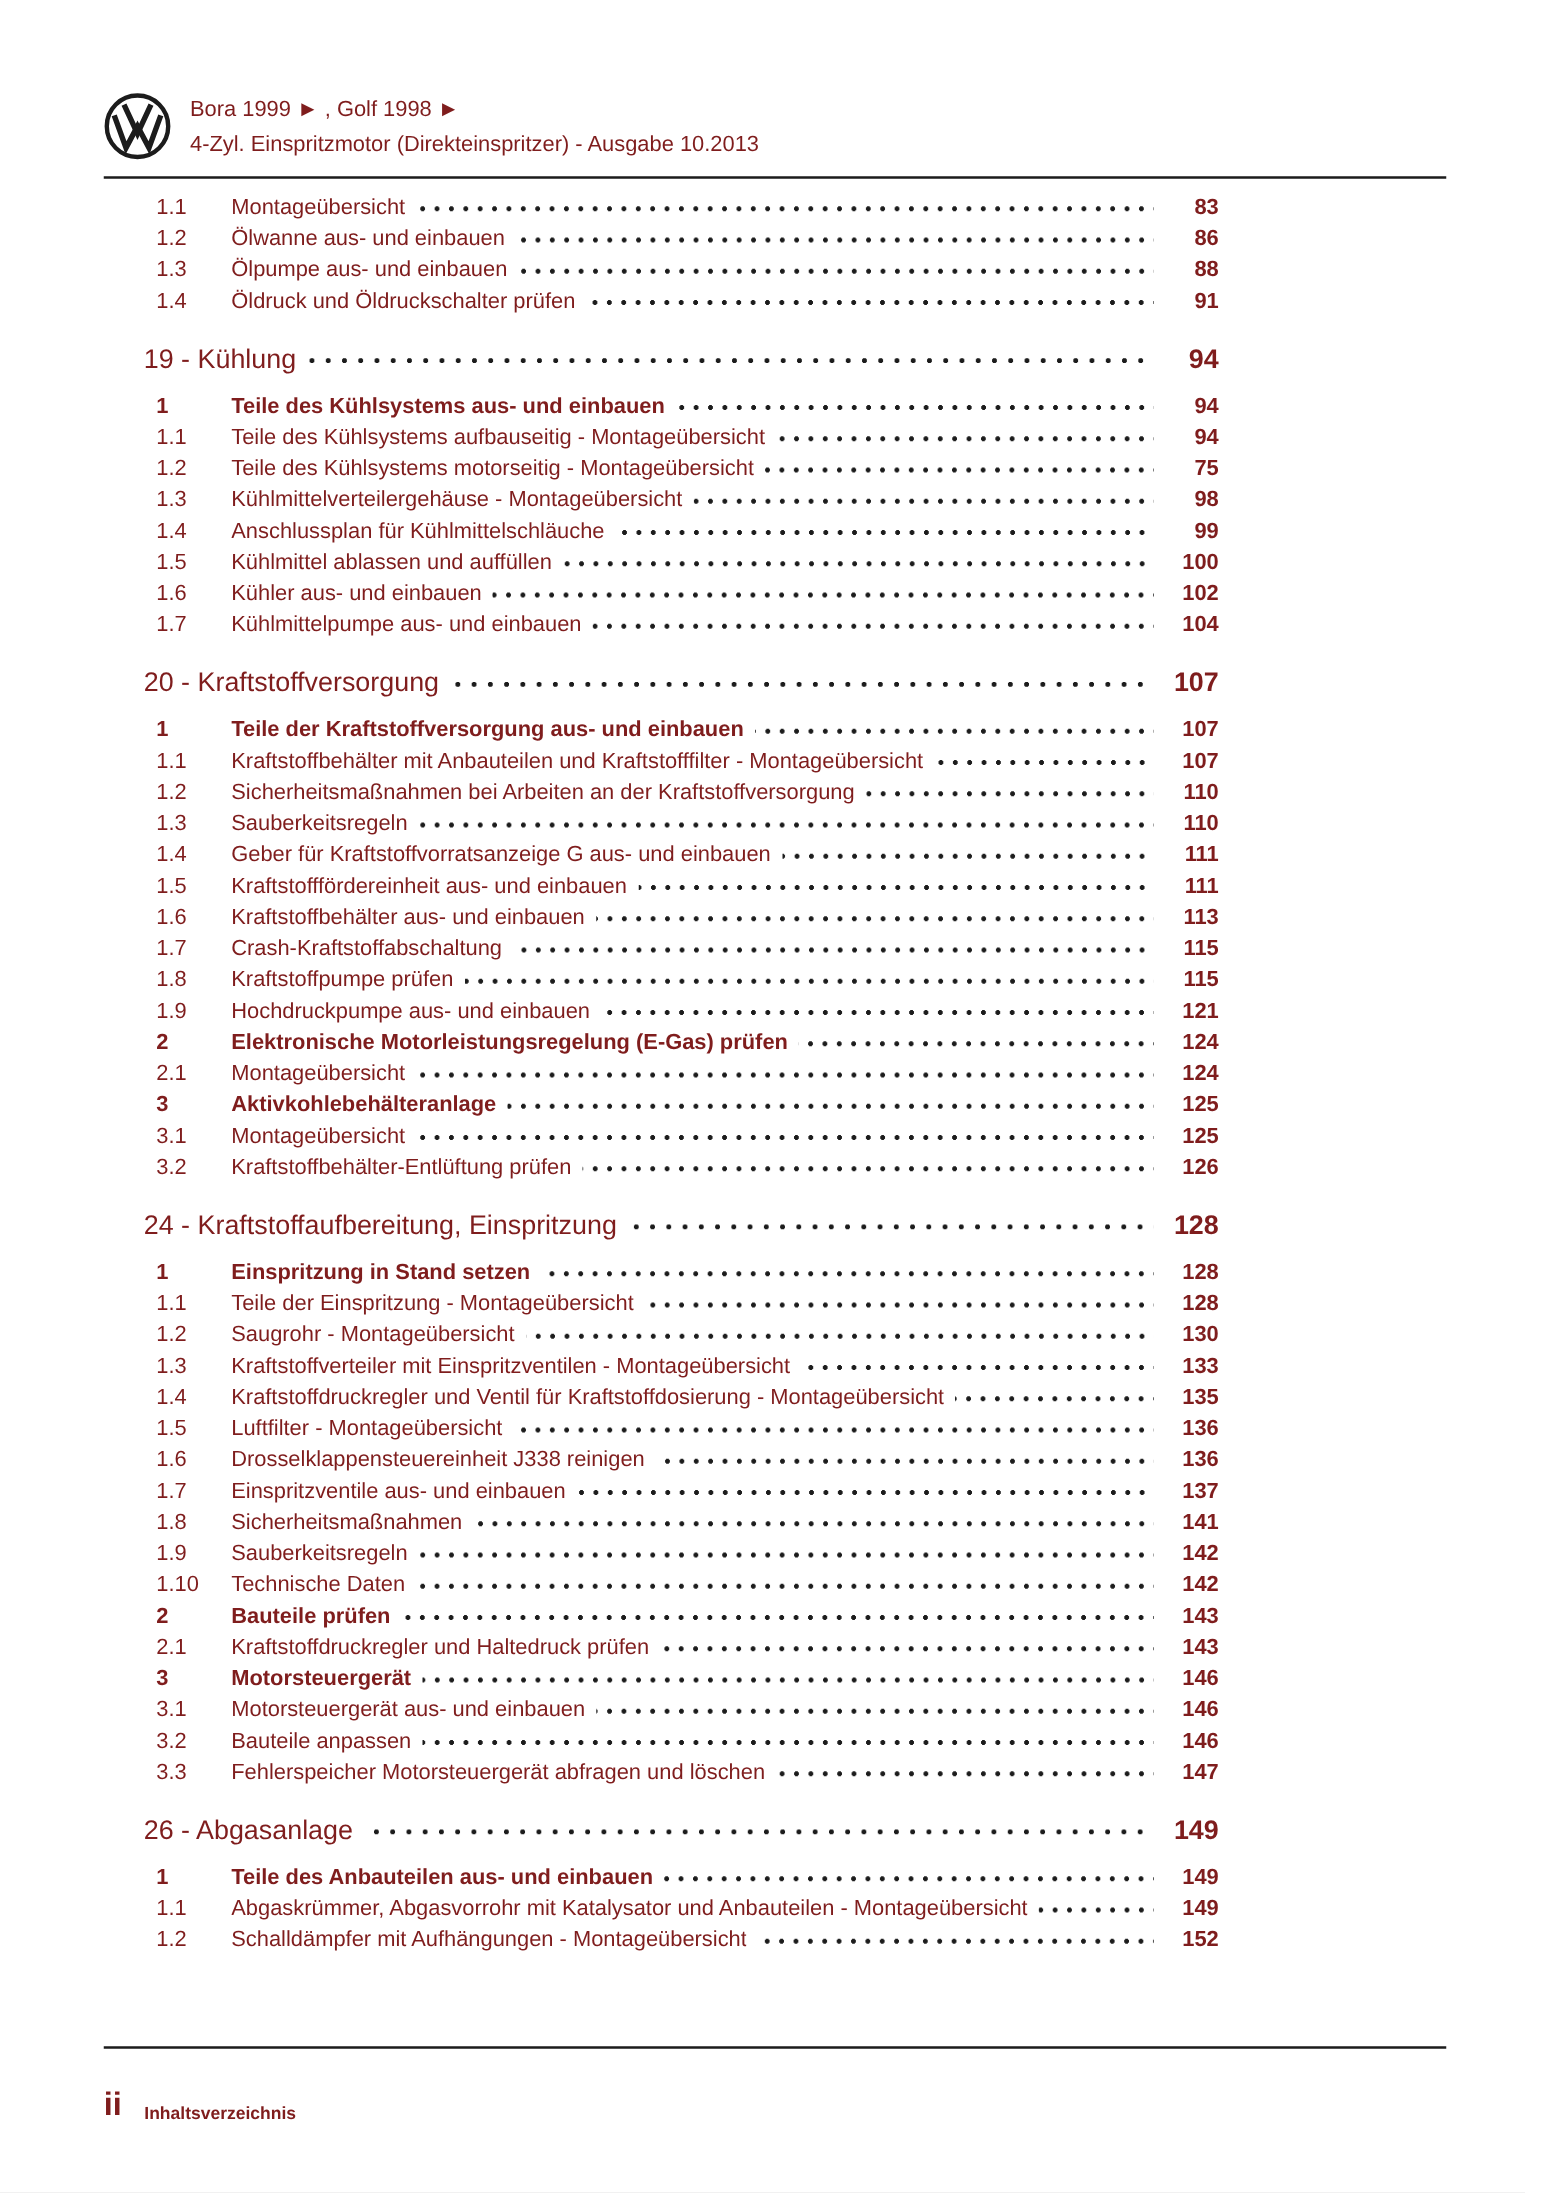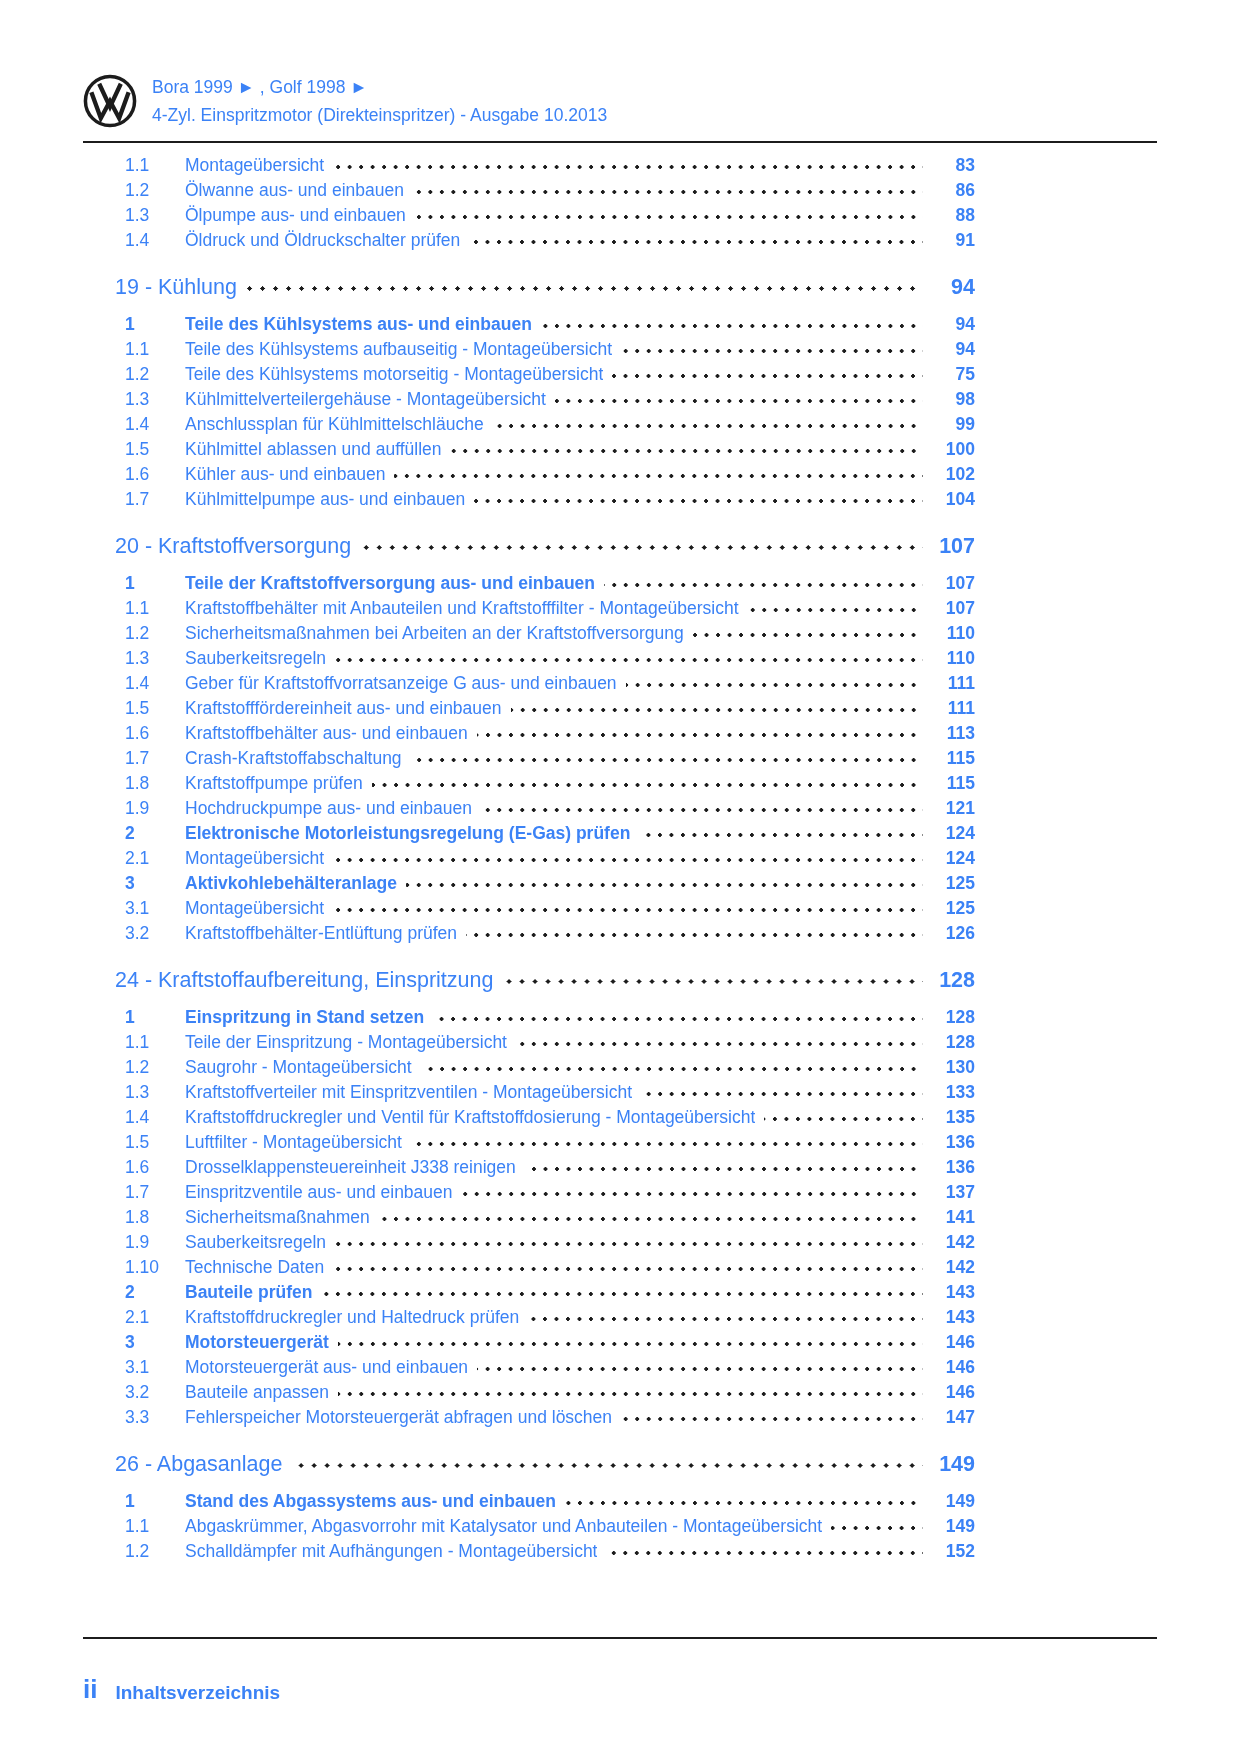--- a/index.html
+++ b/index.html
@@ -2,21 +2,21 @@
 <html><head>
 <meta charset="utf-8">
 <style>
   html, body { margin: 0; padding: 0; background: #e8e8e8; }
   .sheet {
     position: relative;
     width: 1240px;
     height: 1754px;
     background: #ffffff;
     font-family: "Liberation Sans", sans-serif;
-    color: #3b82f6;
+    color: #7f1d1d;
     overflow: hidden;
     margin: 0 auto;
   }
 
   
   .header {
     position: absolute;
     left: 83px;
     top: 74px;
     display: flex;
@@ -94,21 +94,21 @@
   .footer {
     position: absolute;
     left: 83px;
     top: 1646px;
     display: flex;
     align-items: flex-end;
     gap: 18px;
     font-weight: bold;
   }
   .footer-page { font-size: 26px; line-height: 30px; }
-  .footer-label { font-size: 19px; margin-top: 36px; }
+  .footer-label { font-size: 14px; margin-top: 36px; }
 </style>
 </head>
 <body>
 
 <div class="sheet">
 
   <div class="header">
     <svg class="logo" viewBox="0 0 100 100" aria-hidden="true">
       <circle cx="50" cy="50" r="45.5" fill="none" stroke="#1c1c1c" stroke-width="6.5"></circle>
       <path d="M30 18 L50 61 L70 18" fill="none" stroke="#1c1c1c" stroke-width="8"></path>
@@ -402,21 +402,21 @@
         <span class="dots"></span>
         <span class="page-num">147</span>
       </div>
       <div class="row chapter">
         <span class="chap-label">26 - Abgasanlage</span>
         <span class="dots"></span>
         <span class="page-num">149</span>
       </div>
       <div class="row section">
         <span class="num">1</span>
-        <span class="title">Stand des Abgassystems aus- und einbauen</span>
+        <span class="title">Teile des Anbauteilen aus- und einbauen</span>
         <span class="dots"></span>
         <span class="page-num">149</span>
       </div>
       <div class="row sub">
         <span class="num">1.1</span>
         <span class="title">Abgaskrümmer, Abgasvorrohr mit Katalysator und Anbauteilen - Montageübersicht</span>
         <span class="dots"></span>
         <span class="page-num">149</span>
       </div>
       <div class="row sub">

